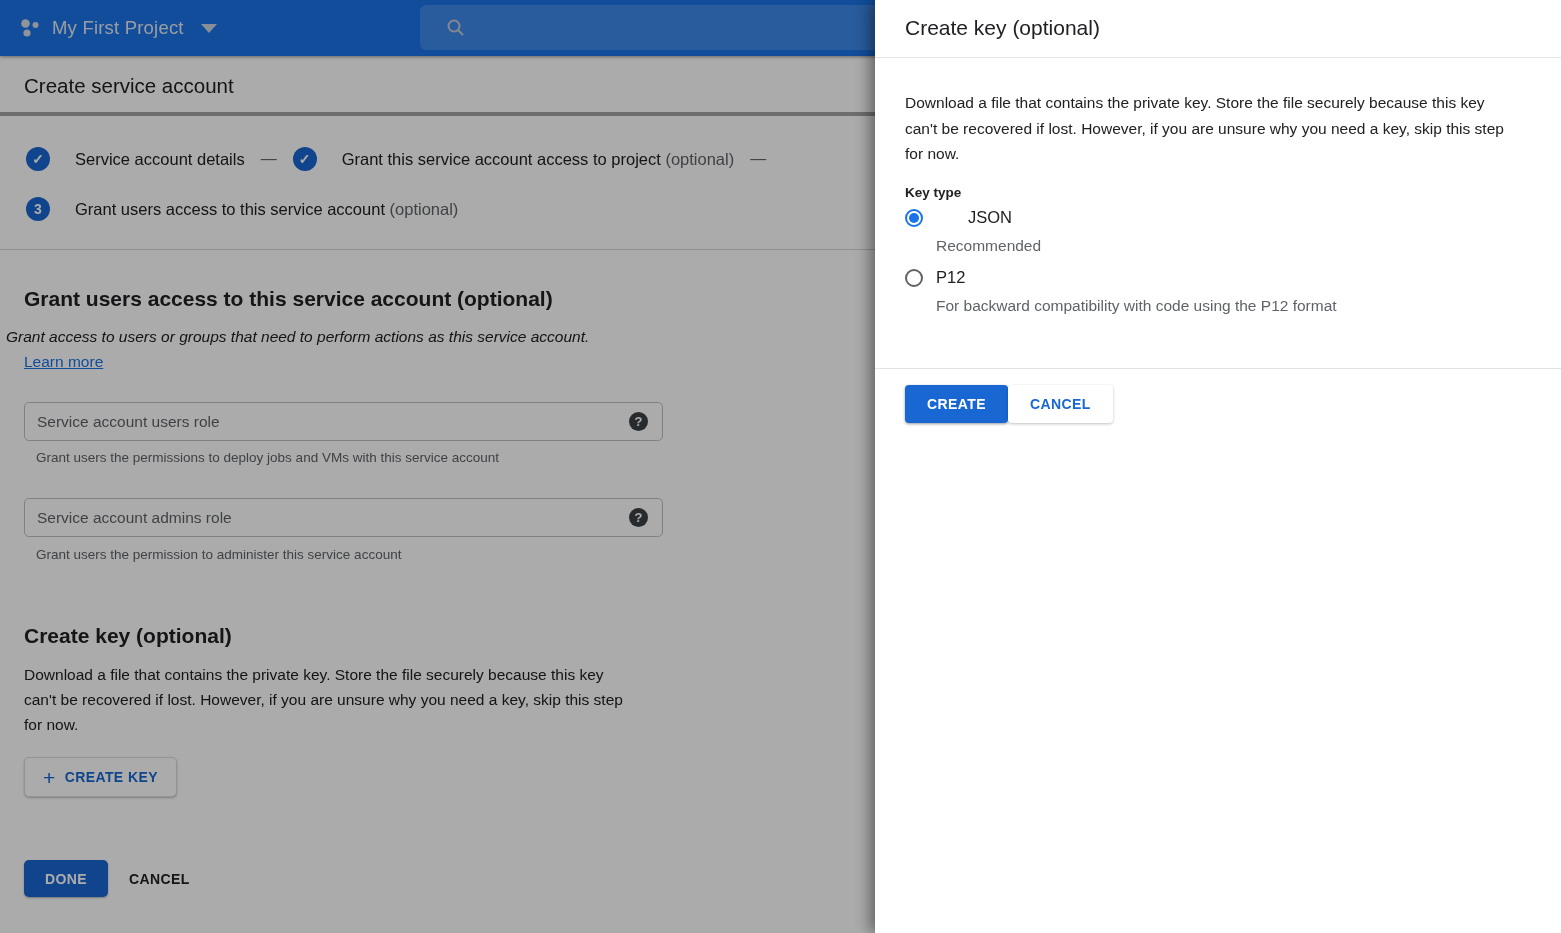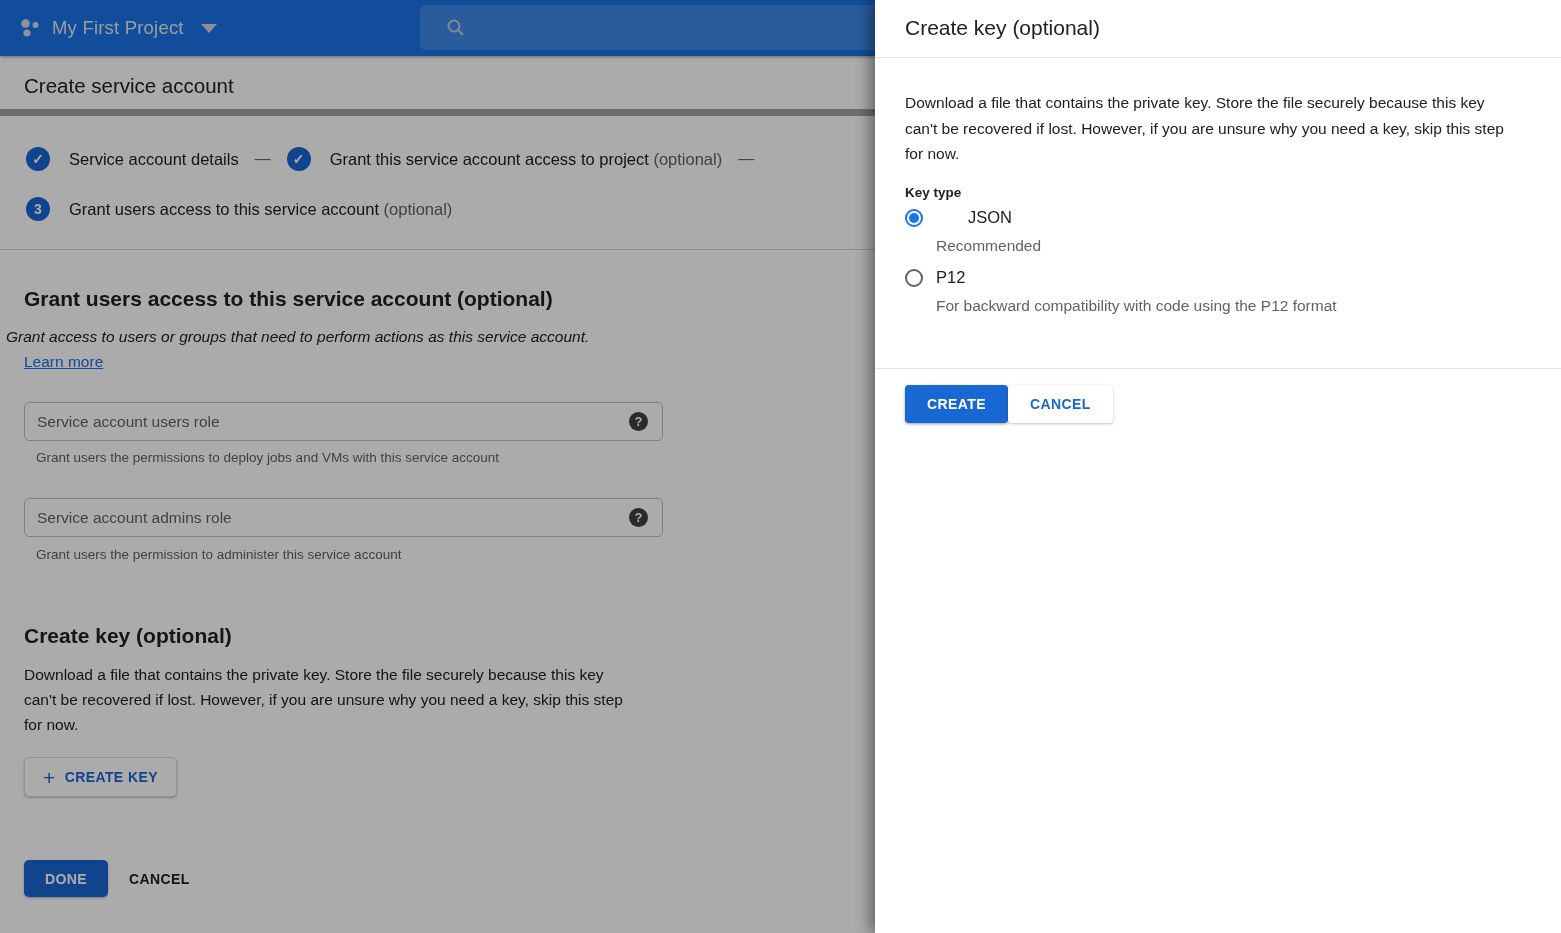--- a/index.html
+++ b/index.html
@@ -14,36 +14,36 @@
             display: flex; align-items: center; gap: 11px; cursor: pointer; }
   .project-selector .pname { color: #e4e9f1; font-size: 18.5px; letter-spacing: .2px; }
   .caret { width: 0; height: 0; border-left: 8px solid transparent; border-right: 8px solid transparent;
            border-top: 9px solid #cdd5e1; margin-left: 6px; }
   .searchbox { position: absolute; left: 420px; top: 5px; width: 700px; height: 45px;
                background: rgba(255,255,255,0.16); border-radius: 6px;
                display: flex; align-items: center; padding-left: 26px; }
 
   
   .titlebar { position: absolute; left: 0; top: 56px; width: 100%; height: 60px;
-              background: #fff; border-bottom: 7px solid #a3a3a3; }
+              background: #fff; border-bottom: 4px solid #a3a3a3; }
   .titlebar h1 { position: absolute; left: 24px; top: 0; line-height: 60px;
                  font-size: 20.5px; font-weight: 400; color: #202124; }
 
   
   .stepper { position: absolute; left: 0; top: 117px; width: 100%; height: 133px;
              background: #fff; border-bottom: 1px solid #d4d6d9; }
   .step-row { position: absolute; left: 26px; display: flex; align-items: center; }
   .step-row.r1 { top: 30px; }
   .step-row.r2 { top: 80px; }
   .step { display: flex; align-items: center; cursor: pointer; }
   .step-circle { width: 24px; height: 24px; border-radius: 50%; background: #1967d2;
                  color: #fff; display: flex; align-items: center; justify-content: center;
                  font-size: 14px; font-weight: 700; flex: none; }
   .step-circle .chk { font-size: 14px; line-height: 1; }
-  .step-label { margin-left: 19px; font-size: 16.5px; color: #202124; white-space: nowrap; }
+  .step-label { margin-left: 25px; font-size: 16.5px; color: #202124; white-space: nowrap; }
   .optional { color: #5f6368; }
   .connector { color: #5f6368; font-size: 16px; margin: 0 16px; }
 
   
   .h2 { position: absolute; left: 24px; font-size: 21px; font-weight: 700; color: #202124; white-space: nowrap; }
   .body-text { position: absolute; left: 6px; font-size: 15.5px; color: #202124; white-space: nowrap; font-style: italic; }
   .link { position: absolute; left: 24px; font-size: 15.5px; color: #1a73e8;
           text-decoration: underline; cursor: pointer; white-space: nowrap; }
   .field { position: absolute; left: 24px; width: 639px; height: 39px;
            border: 1px solid #bdc1c6; border-radius: 5px; background: #fff;

